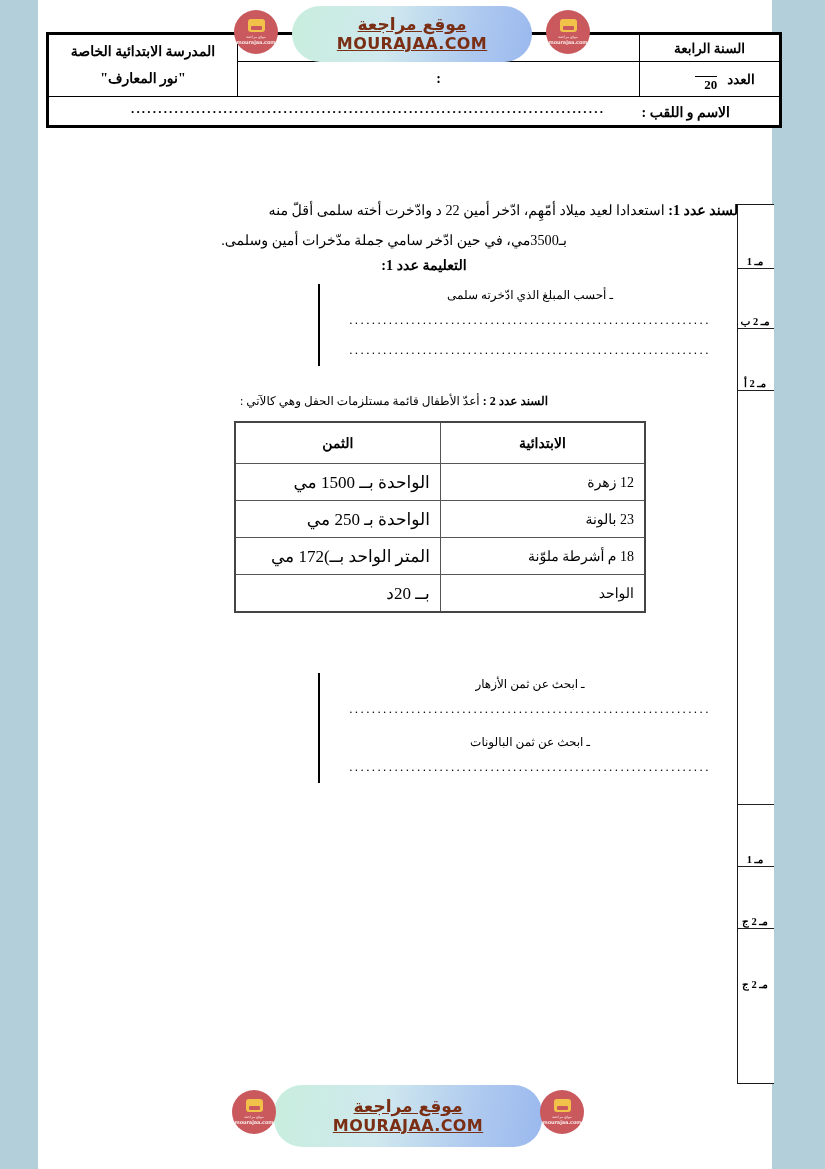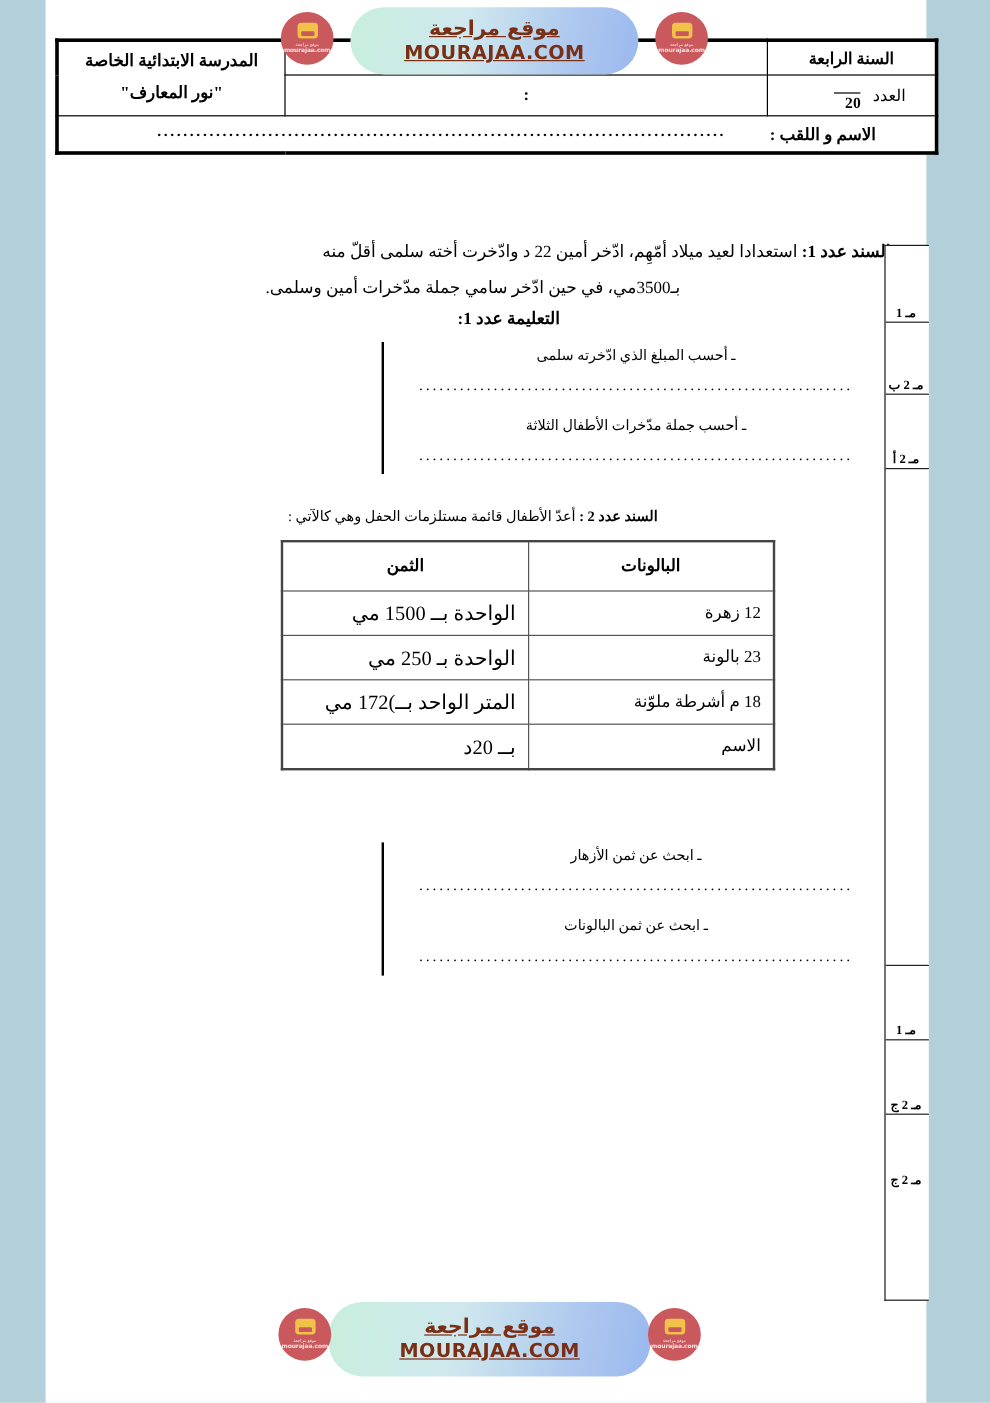--- a/index.html
+++ b/index.html
@@ -54,21 +54,21 @@
   .hdr-school .school-line2 { display: block; }
   .hdr-mid { width: 385px; text-align: center; font-size: 15px; }
   .hdr-left { width: 123px; }
   .cell-year { font-size: 13.5px; }
   .cell-note-wrap {
     display: inline-flex;
     align-items: center;
     gap: 10px;
     direction: rtl;
   }
-  .note-label { font-size: 13.5px; font-weight: normal; }
+  .note-label { font-size: 13.5px; font-weight: bold; }
   .note-frac {
     display: inline-block;
     font-size: 13px;
     line-height: 1;
     text-align: center;
   }
   .note-frac .num {
     display: block;
     height: 9px;
     border-bottom: 1.4px solid #000;
@@ -348,51 +348,50 @@
     <p class="para" style="text-align:center;padding-left:0;">
       <span>بـ3500مي، في حين ادّخر سامي جملة مدّخرات أمين وسلمى.</span>
     </p>
 
     <div class="sub-head">التعليمة عدد 1:</div>
 
     <div class="qgroup g1">
       <span class="vrule"></span>
       <div class="q-line">ـ أحسب المبلغ الذي ادّخرته سلمى</div>
       <div class="q-dots">................................................................</div>
-      <div class="q-line">ـ أحسب جملة مدّخرات الأطفال الثلاثة</div>
       <div class="q-dots">................................................................</div>
     </div>
 
     <p class="src2">
       <b>السند عدد 2 :</b>
       <span>أعدّ الأطفال قائمة مستلزمات الحفل وهي  كالآتي :</span>
     </p>
 
     <table id="supplies-table">
       <thead>
         <tr>
-          <th class="col-item">البالونات</th>
+          <th class="col-item">الابتدائية</th>
           <th class="col-price">الثمن</th>
         </tr>
       </thead>
       <tbody>
         <tr>
           <td class="item">12 زهرة</td>
           <td class="price">الواحدة بــ 1500 مي</td>
         </tr>
         <tr>
           <td class="item">23 بالونة</td>
           <td class="price">الواحدة بـ 250 مي</td>
         </tr>
         <tr>
           <td class="item">18 م أشرطة ملوّنة</td>
           <td class="price">المتر الواحد بــ)172 مي</td>
         </tr>
         <tr>
-          <td class="item">الاسم</td>
+          <td class="item">الواحد</td>
           <td class="price">بــ 20د</td>
         </tr>
       </tbody>
     </table>
 
     <div class="qgroup g1" style="margin-top:56px">
       <span class="vrule"></span>
       <div class="q-line">ـ ابحث عن ثمن الأزهار</div>
       <div class="q-dots">................................................................</div>
       <div class="q-line">ـ ابحث عن ثمن البالونات</div>

